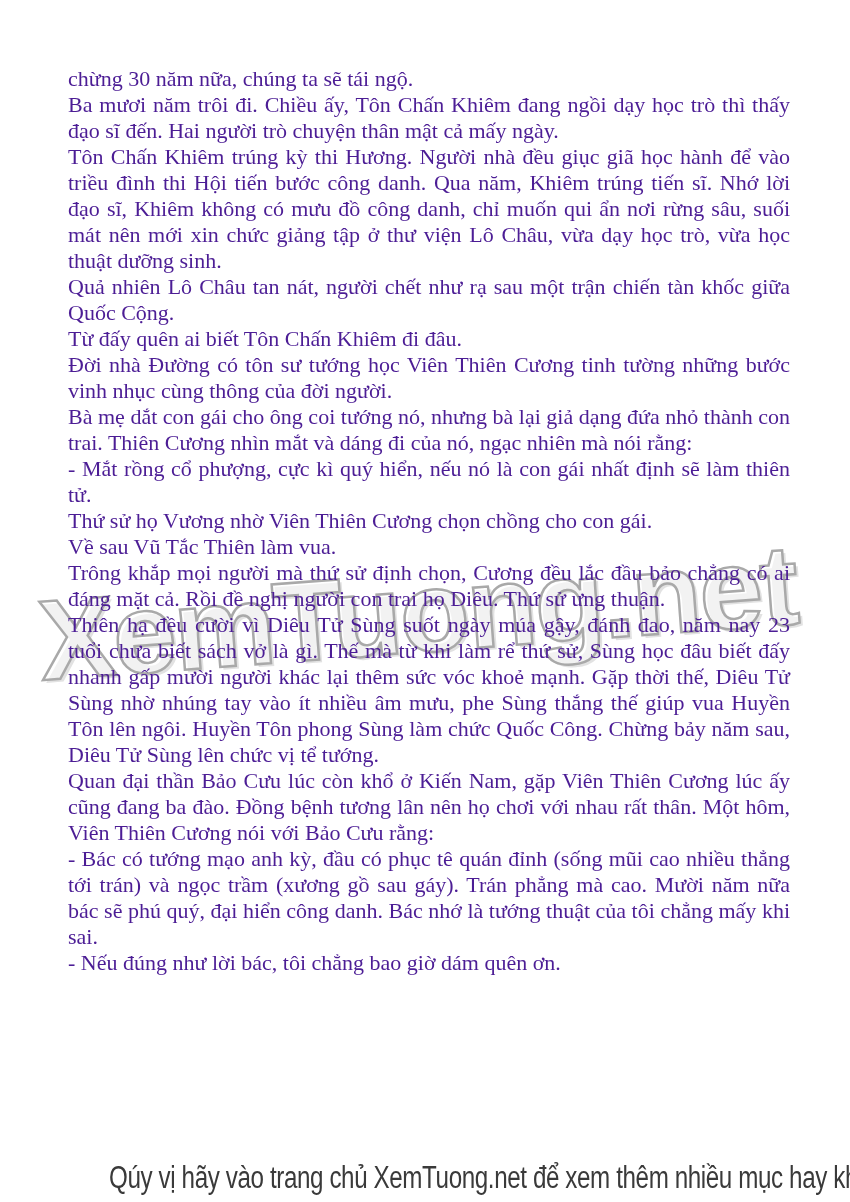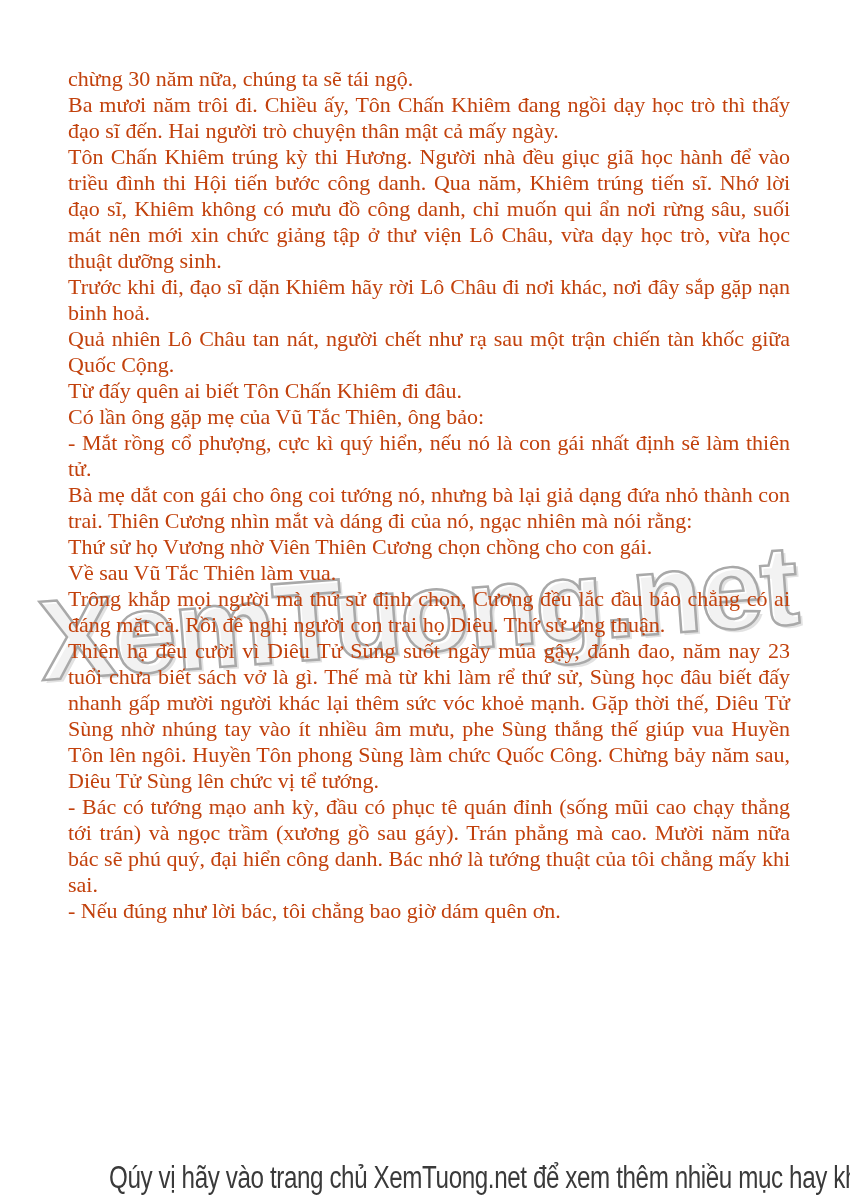--- a/index.html
+++ b/index.html
@@ -32,21 +32,21 @@
     transform-origin: center center;
     user-select: none;
   }
   
   .doc {
     position: relative;
     z-index: 1;
     padding: 66px 60px 0 68px;
     font-size: 22px;
     line-height: 26px;
-    color: #c2410c;
+    color: #4c1d95;
     text-align: justify;
   }
   .doc p { margin: 0; padding: 0; }
   
   .footer {
     position: absolute;
     bottom: 6px; left: 0;
     width: 850px;
     z-index: 1;
     text-align: center;
@@ -67,31 +67,31 @@
 <body>
 
 <div class="page">
 
   <div class="watermark">XemTuong.net</div>
 
   <div class="doc">
     <p>chừng 30 năm nữa, chúng ta sẽ tái ngộ.</p>
     <p>Ba mươi năm trôi đi. Chiều ấy, Tôn Chấn Khiêm đang ngồi dạy học trò thì thấy đạo sĩ đến. Hai người trò chuyện thân mật cả mấy ngày.</p>
     <p>Tôn Chấn Khiêm trúng kỳ thi Hương. Người nhà đều giục giã học hành để vào triều đình thi Hội tiến bước công danh. Qua năm, Khiêm trúng tiến sĩ. Nhớ lời đạo sĩ, Khiêm không có mưu đồ công danh, chỉ muốn qui ẩn nơi rừng sâu, suối mát nên mới xin chức giảng tập ở thư viện Lô Châu, vừa dạy học trò, vừa học thuật dưỡng sinh.</p>
-    <p>Trước khi đi, đạo sĩ dặn Khiêm hãy rời Lô Châu đi nơi khác, nơi đây sắp gặp nạn binh hoả.</p>
     <p>Quả nhiên Lô Châu tan nát, người chết như rạ sau một trận chiến tàn khốc giữa Quốc Cộng.</p>
     <p>Từ đấy quên ai biết Tôn Chấn Khiêm đi đâu.</p>
-    <p>Có lần ông gặp mẹ của Vũ Tắc Thiên, ông bảo:</p>
+    <p>Đời nhà Đường có tôn sư tướng học Viên Thiên Cương tinh tường những bước vinh nhục cùng thông của đời người.</p>
+    <p>Bà mẹ dắt con gái cho ông coi tướng nó, nhưng bà lại giả dạng đứa nhỏ thành con trai. Thiên Cương nhìn mắt và dáng đi của nó, ngạc nhiên mà nói rằng:</p>
     <p>- Mắt rồng cổ phượng, cực kì quý hiển, nếu nó là con gái nhất định sẽ làm thiên tử.</p>
-    <p>Bà mẹ dắt con gái cho ông coi tướng nó, nhưng bà lại giả dạng đứa nhỏ thành con trai. Thiên Cương nhìn mắt và dáng đi của nó, ngạc nhiên mà nói rằng:</p>
     <p>Thứ sử họ Vương nhờ Viên Thiên Cương chọn chồng cho con gái.</p>
     <p>Về sau Vũ Tắc Thiên làm vua.</p>
     <p>Trông khắp mọi người mà thứ sử định chọn, Cương đều lắc đầu bảo chẳng có ai đáng mặt cả. Rồi đề nghị người con trai họ Diêu. Thứ sử ưng thuận.</p>
     <p>Thiên hạ đều cười vì Diêu Tử Sùng suốt ngày múa gậy, đánh đao, năm nay 23 tuổi chưa biết sách vở là gì. Thế mà từ khi làm rể thứ sử, Sùng học đâu biết đấy nhanh gấp mười người khác lại thêm sức vóc khoẻ mạnh. Gặp thời thế, Diêu Tử Sùng nhờ nhúng tay vào ít nhiều âm mưu, phe Sùng thắng thế giúp vua Huyền Tôn lên ngôi. Huyền Tôn phong Sùng làm chức Quốc Công. Chừng bảy năm sau, Diêu Tử Sùng lên chức vị tể tướng.</p>
-    <p>- Bác có tướng mạo anh kỳ, đầu có phục tê quán đỉnh (sống mũi cao chạy thẳng tới trán) và ngọc trầm (xương gồ sau gáy). Trán phẳng mà cao. Mười năm nữa bác sẽ phú quý, đại hiển công danh. Bác nhớ là tướng thuật của tôi chẳng mấy khi sai.</p>
+    <p>Quan đại thần Bảo Cưu lúc còn khổ ở Kiến Nam, gặp Viên Thiên Cương lúc ấy cũng đang ba đào. Đồng bệnh tương lân nên họ chơi với nhau rất thân. Một hôm, Viên Thiên Cương nói với Bảo Cưu rằng:</p>
+    <p>- Bác có tướng mạo anh kỳ, đầu có phục tê quán đỉnh (sống mũi cao nhiều thẳng tới trán) và ngọc trầm (xương gồ sau gáy). Trán phẳng mà cao. Mười năm nữa bác sẽ phú quý, đại hiển công danh. Bác nhớ là tướng thuật của tôi chẳng mấy khi sai.</p>
     <p>- Nếu đúng như lời bác, tôi chẳng bao giờ dám quên ơn.</p>
   </div>
 
   <div class="footer">
     <span class="inner">Qúy vị hãy vào trang chủ XemTuong.net để xem thêm nhiều mục hay khác</span>
   </div>
 
 </div>
 
 </body></html>

